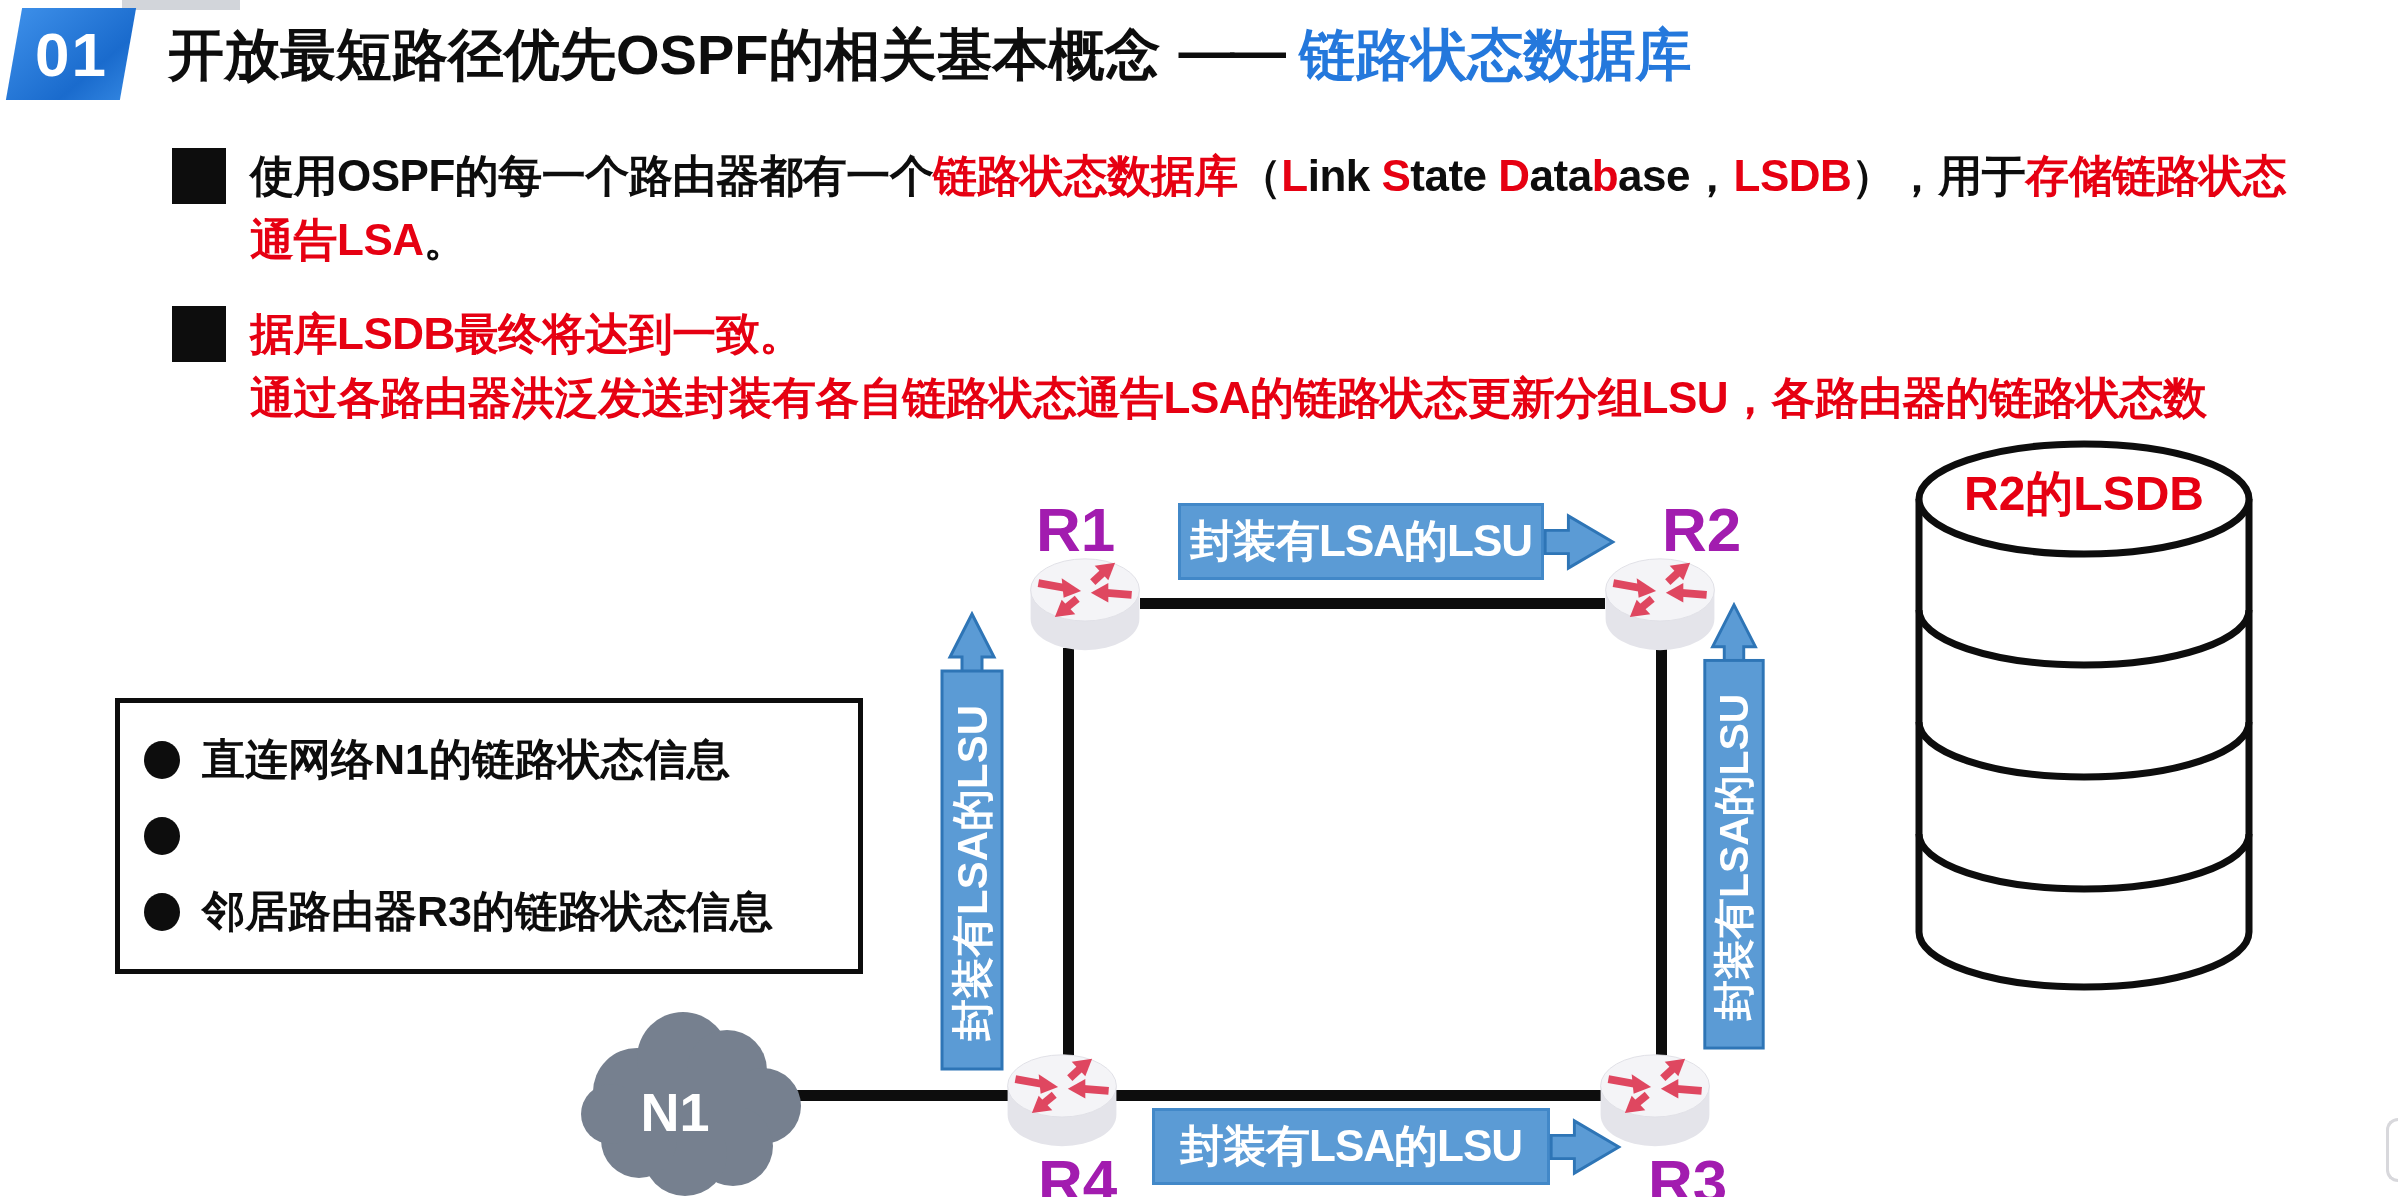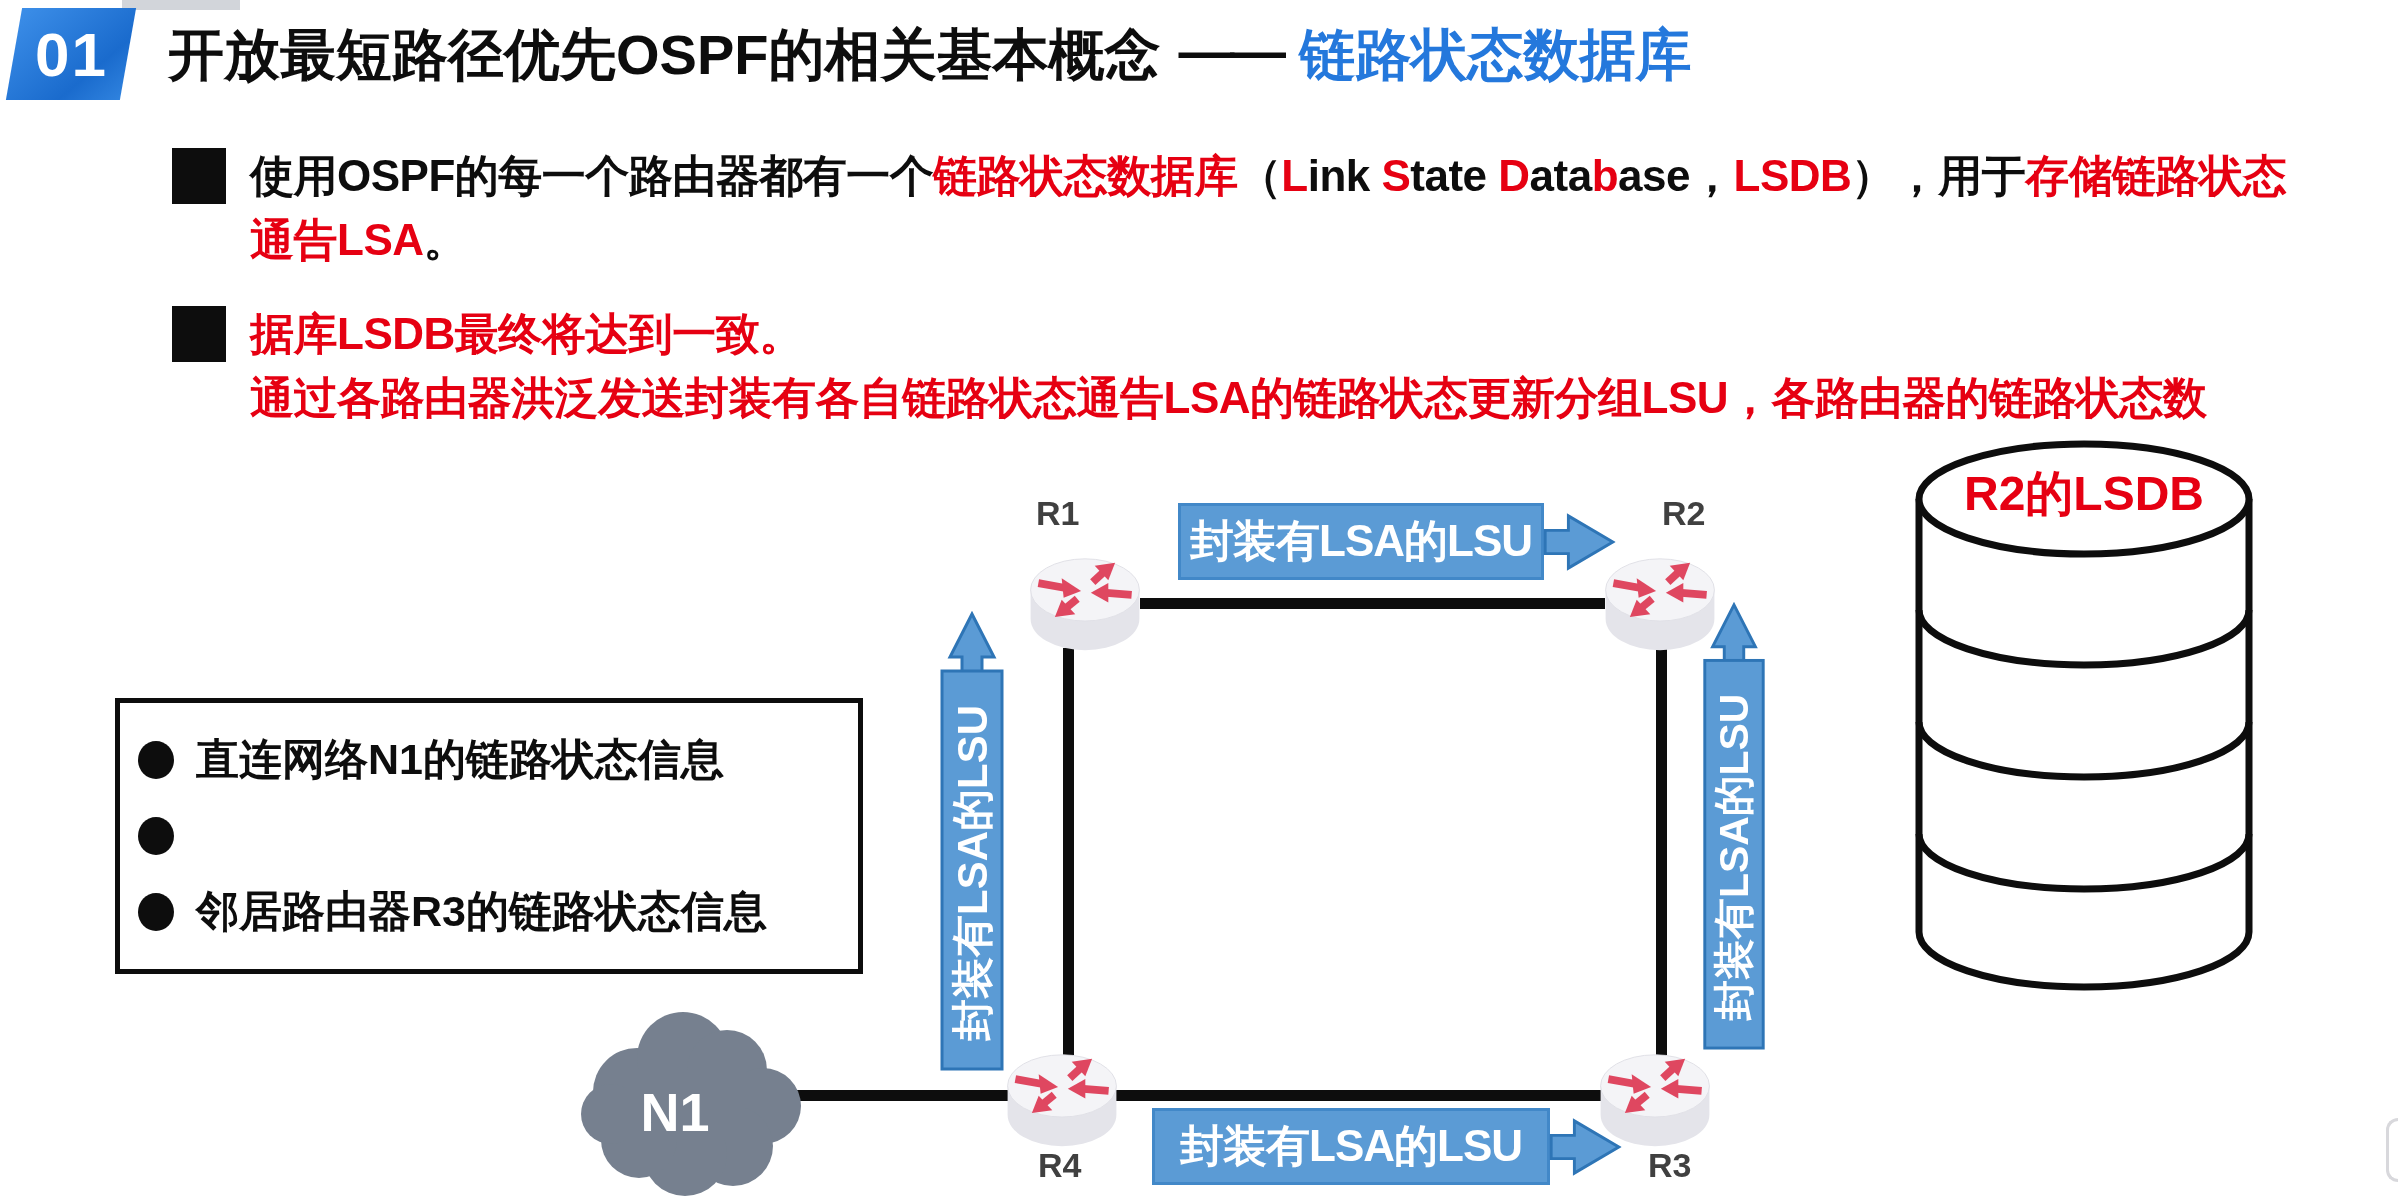--- a/index.html
+++ b/index.html
@@ -25,37 +25,37 @@
   
   .sq{width:54px;height:56px;background:#0d0d0d;}
   .sq1{left:172px;top:148px;} .sq2{left:172px;top:306px;}
   .btext{left:250px;width:2140px;font-size:44px;line-height:64px;letter-spacing:-0.5px;margin-top:8px;}
   .b1{top:136px;} .b2{top:294px;}
   .seg-k{color:#0d0d0d;} .seg-r{color:#e60012;}
 
   
   .lsa-title{left:115px;top:638px;width:758px;text-align:center;font-size:46px;color:#0d0d0d;}
   .lsa-box{left:115px;top:698px;width:748px;height:276px;border:5px solid #0d0d0d;background:#ffffff;
-           display:flex;flex-direction:column;justify-content:space-evenly;padding-left:18px;box-sizing:border-box;}
+           display:flex;flex-direction:column;justify-content:space-evenly;padding-left:24px;box-sizing:border-box;}
   .lsa-item{display:flex;align-items:center;gap:22px;font-size:43px;color:#0d0d0d;}
   .dot{width:36px;height:38px;background:#0d0d0d;border-radius:50%;flex:0 0 auto;}
 
   
   .link{background:#0d0d0d;}
   .link-top{left:1140px;top:598px;width:465px;height:11px;}
   .link-left{left:1063px;top:648px;width:11px;height:410px;}
   .link-right{left:1656px;top:645px;width:11px;height:412px;}
   .link-bottom{left:1112px;top:1090px;width:490px;height:11px;}
   .link-cloud{left:788px;top:1090px;width:224px;height:11px;}
 
   
   .router{width:118px;height:102px;}
   .r1{left:1026px;top:553px;} .r2{left:1601px;top:553px;}
   .r4{left:1003px;top:1049px;} .r3{left:1596px;top:1049px;}
-  .rlabel{font-size:34px;color:#404040;}
+  .rlabel{font-size:62px;color:#a21caf;}
   .l-r1{left:1036px;top:494px;} .l-r2{left:1646px;top:494px;margin-left:16px;}
   .l-r4{left:1038px;top:1146px;} .l-r3{left:1648px;top:1146px;}
 
   
   .lsu-box{background:#5b9bd5;border:3px solid #4288c8;box-sizing:border-box;display:flex;align-items:center;justify-content:center;
            color:#ffffff;font-size:44px;letter-spacing:-1px;white-space:nowrap;}
   .lsu-top{left:1178px;top:503px;width:366px;height:77px;}
   .lsu-bottom{left:1152px;top:1108px;width:398px;height:77px;}
   .lsu-arrow-top{left:1542px;top:513px;}
   .lsu-arrow-bottom{left:1548px;top:1118px;}

